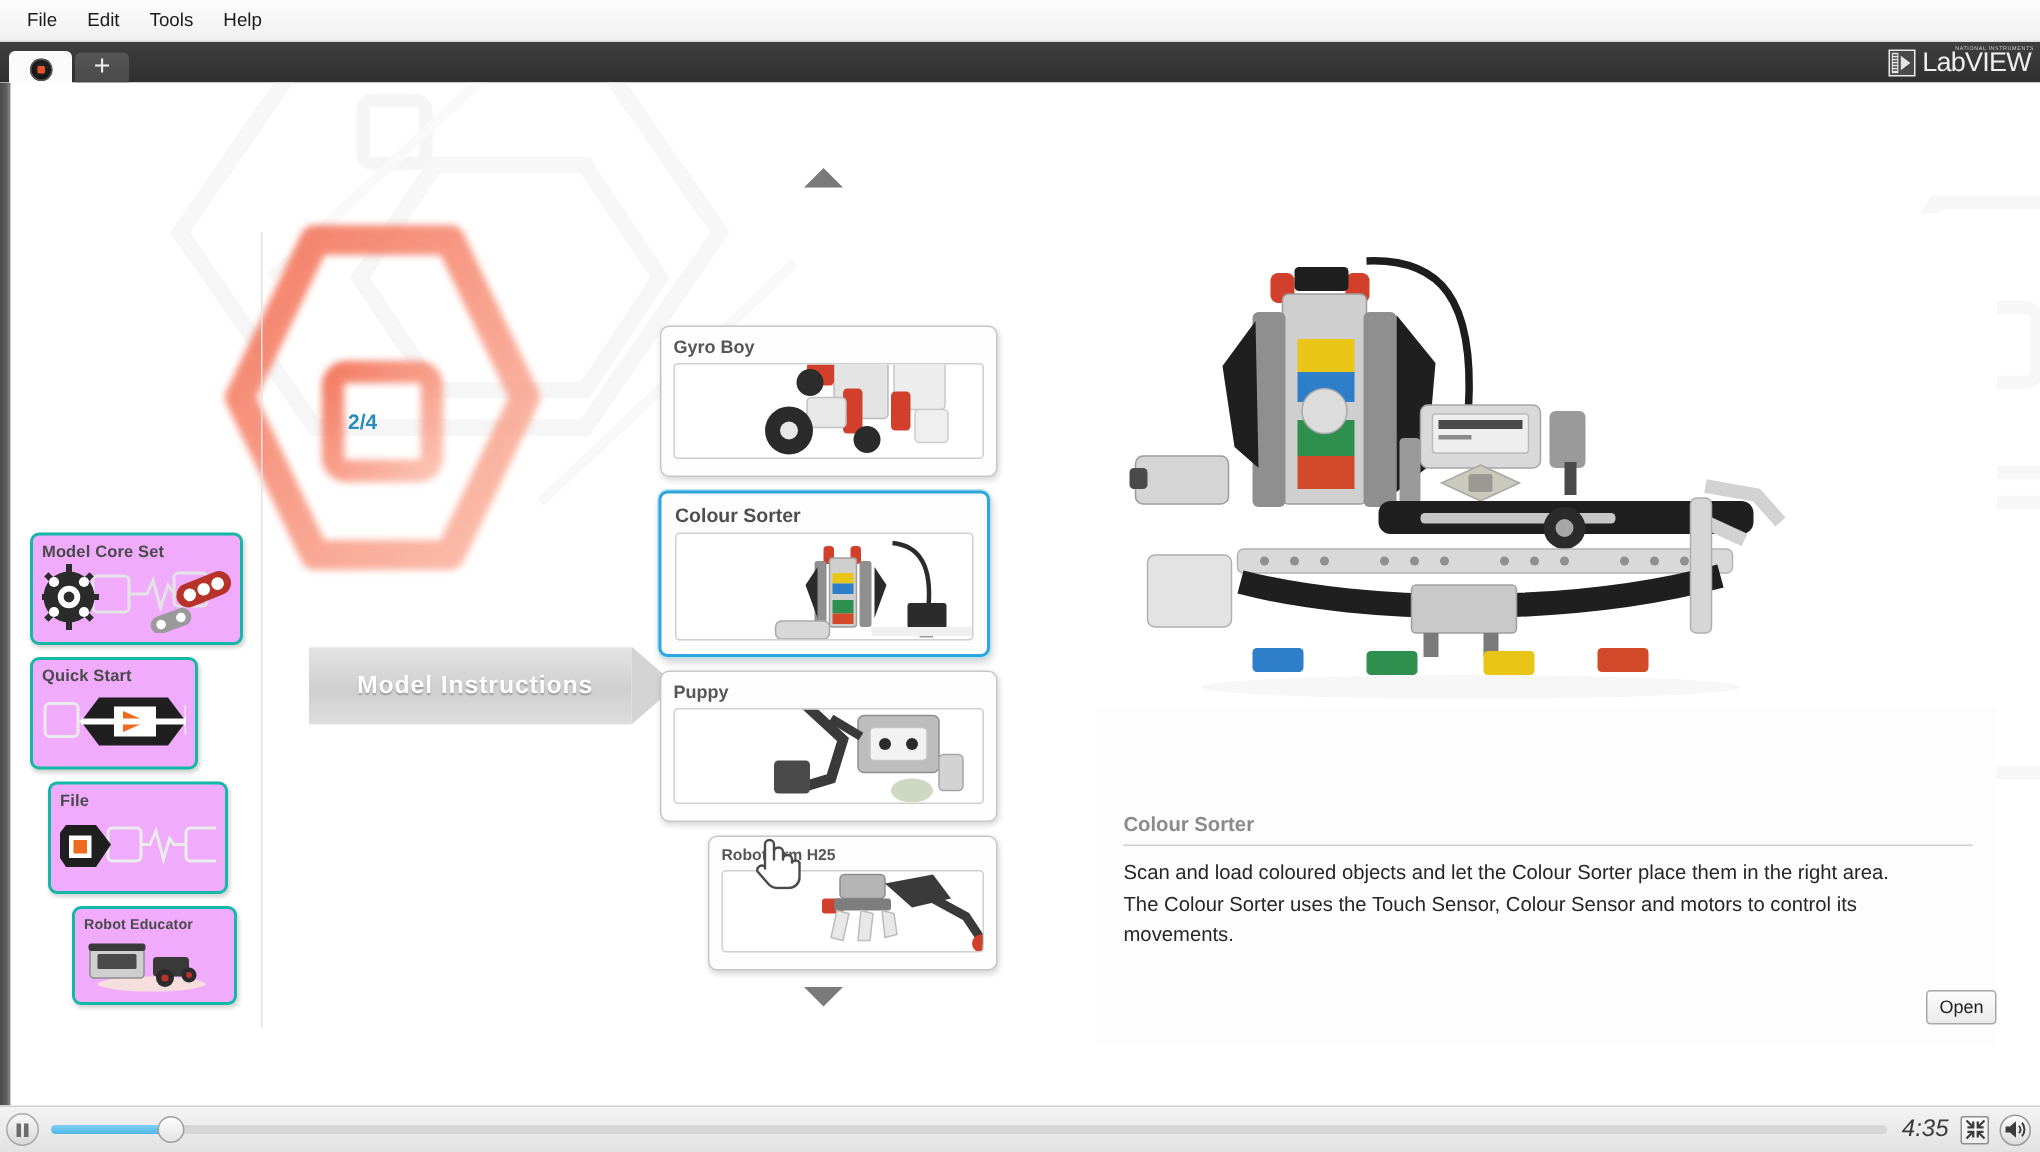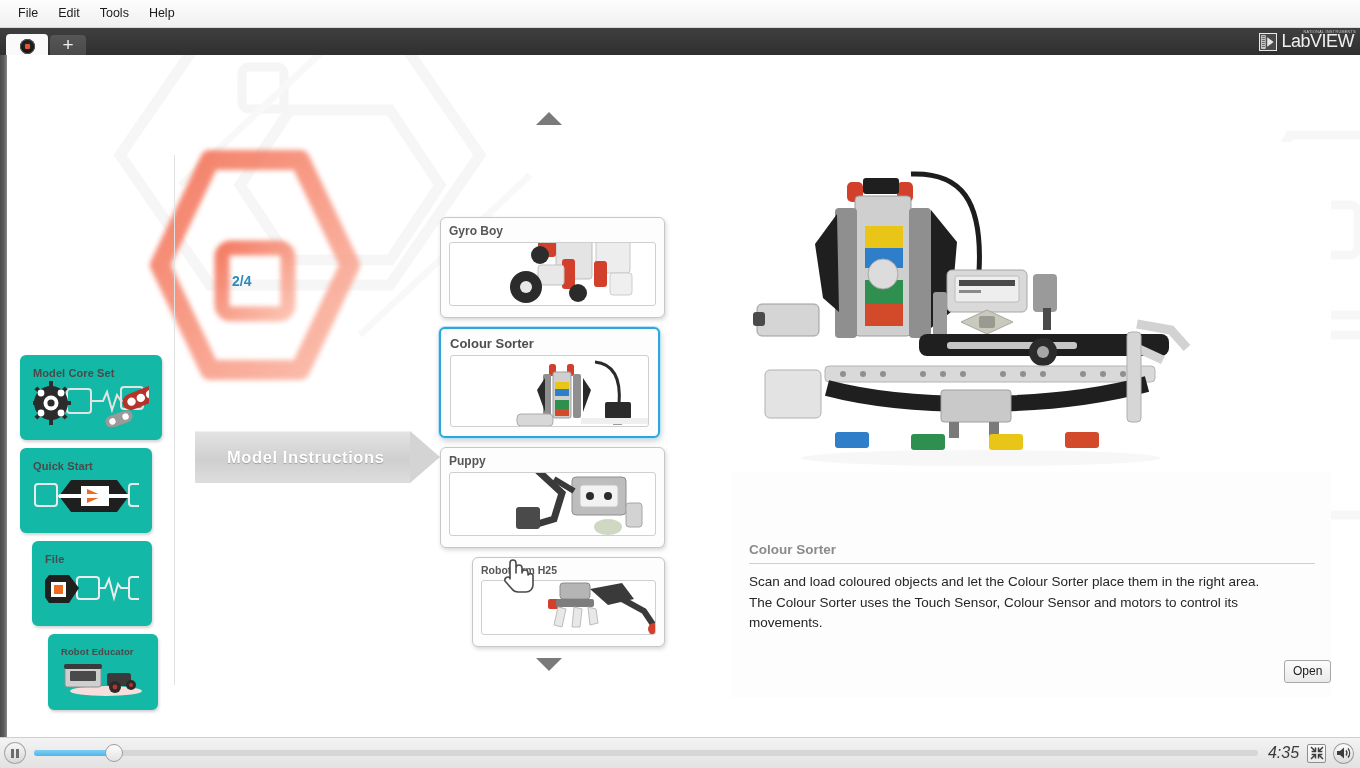--- a/index.html
+++ b/index.html
@@ -85,34 +85,34 @@
   }
 
   .vline {
     position: absolute; left: 174px; top: 100px; width: 1px; height: 530px;
     background: #e2e2e2;
   }
 
   
   .leftcards { position: absolute; left: 20px; top: 300px; width: 160px; }
   .lcard {
-    position: relative; background: #14b8a6;
-    border: 7px solid #14b8a6; border-radius: 6px;
+    position: relative; background: #f0abfc;
+    border: 2px solid #14b8a6; border-radius: 6px;
     box-shadow: 1px 2px 3px rgba(0,0,0,.18);
     padding: 5px 6px 6px 6px; margin-bottom: 8px; overflow: hidden;
   }
   .lcard .lc-title {
     font-size: 11px; font-weight: bold; color: #4a4a4a; margin-bottom: 2px;
     letter-spacing: .1px;
   }
   .lcard .lc-thumb { height: 46px; position: relative; overflow: hidden; }
 
   
   .mi-banner {
-    position: absolute; left: 175px; top: 368px; height: 68px; width: 265px;
+    position: absolute; left: 186px; top: 368px; height: 68px; width: 265px;
     display: flex; align-items: center; padding-left: 20px;
   }
   .mi-body {
     width: 235px; height: 52px;
     background: linear-gradient(#e3e3e3,#cfcfcf 55%, #dedede);
     border-top: 1px solid #efefef;
     display: flex; align-items: center; padding-left: 32px;
   }
   .mi-arrow {
     width: 0; height: 0; border-top: 26px solid transparent;
@@ -335,21 +335,21 @@
             </g>
             <g transform="rotate(-20 86 38)">
               <rect x="72" y="32" width="28" height="12" rx="6" fill="#9a9a9a"></rect>
               <circle cx="79" cy="38" r="3.2" fill="#fff"></circle>
                 <circle cx="93" cy="38" r="3.2" fill="#fff"></circle>
             </g>
           </svg>
         </div>
       </div>
 
-      <div class="lcard" style="width:132px;">
+      <div class="lcard" style="width:112px;">
         <div class="lc-title">Quick Start</div>
         <div class="lc-thumb">
           <svg width="120" height="46" viewBox="0 0 120 46">
             <g stroke="#eaeaea" fill="none" stroke-width="2">
               <rect x="2" y="10" width="22" height="22" rx="3"></rect>
               <rect x="96" y="10" width="22" height="22" rx="3"></rect>
               <path d="M24 22 h8 l3 -8 l4 16 l4 -13 l3 5 h6"></path>
             </g>
             <polygon points="38,6 84,6 96,22 84,38 38,38 26,22" fill="#1f1f1f"></polygon>
             <rect x="48" y="12" width="28" height="20" fill="#fff"></rect>

